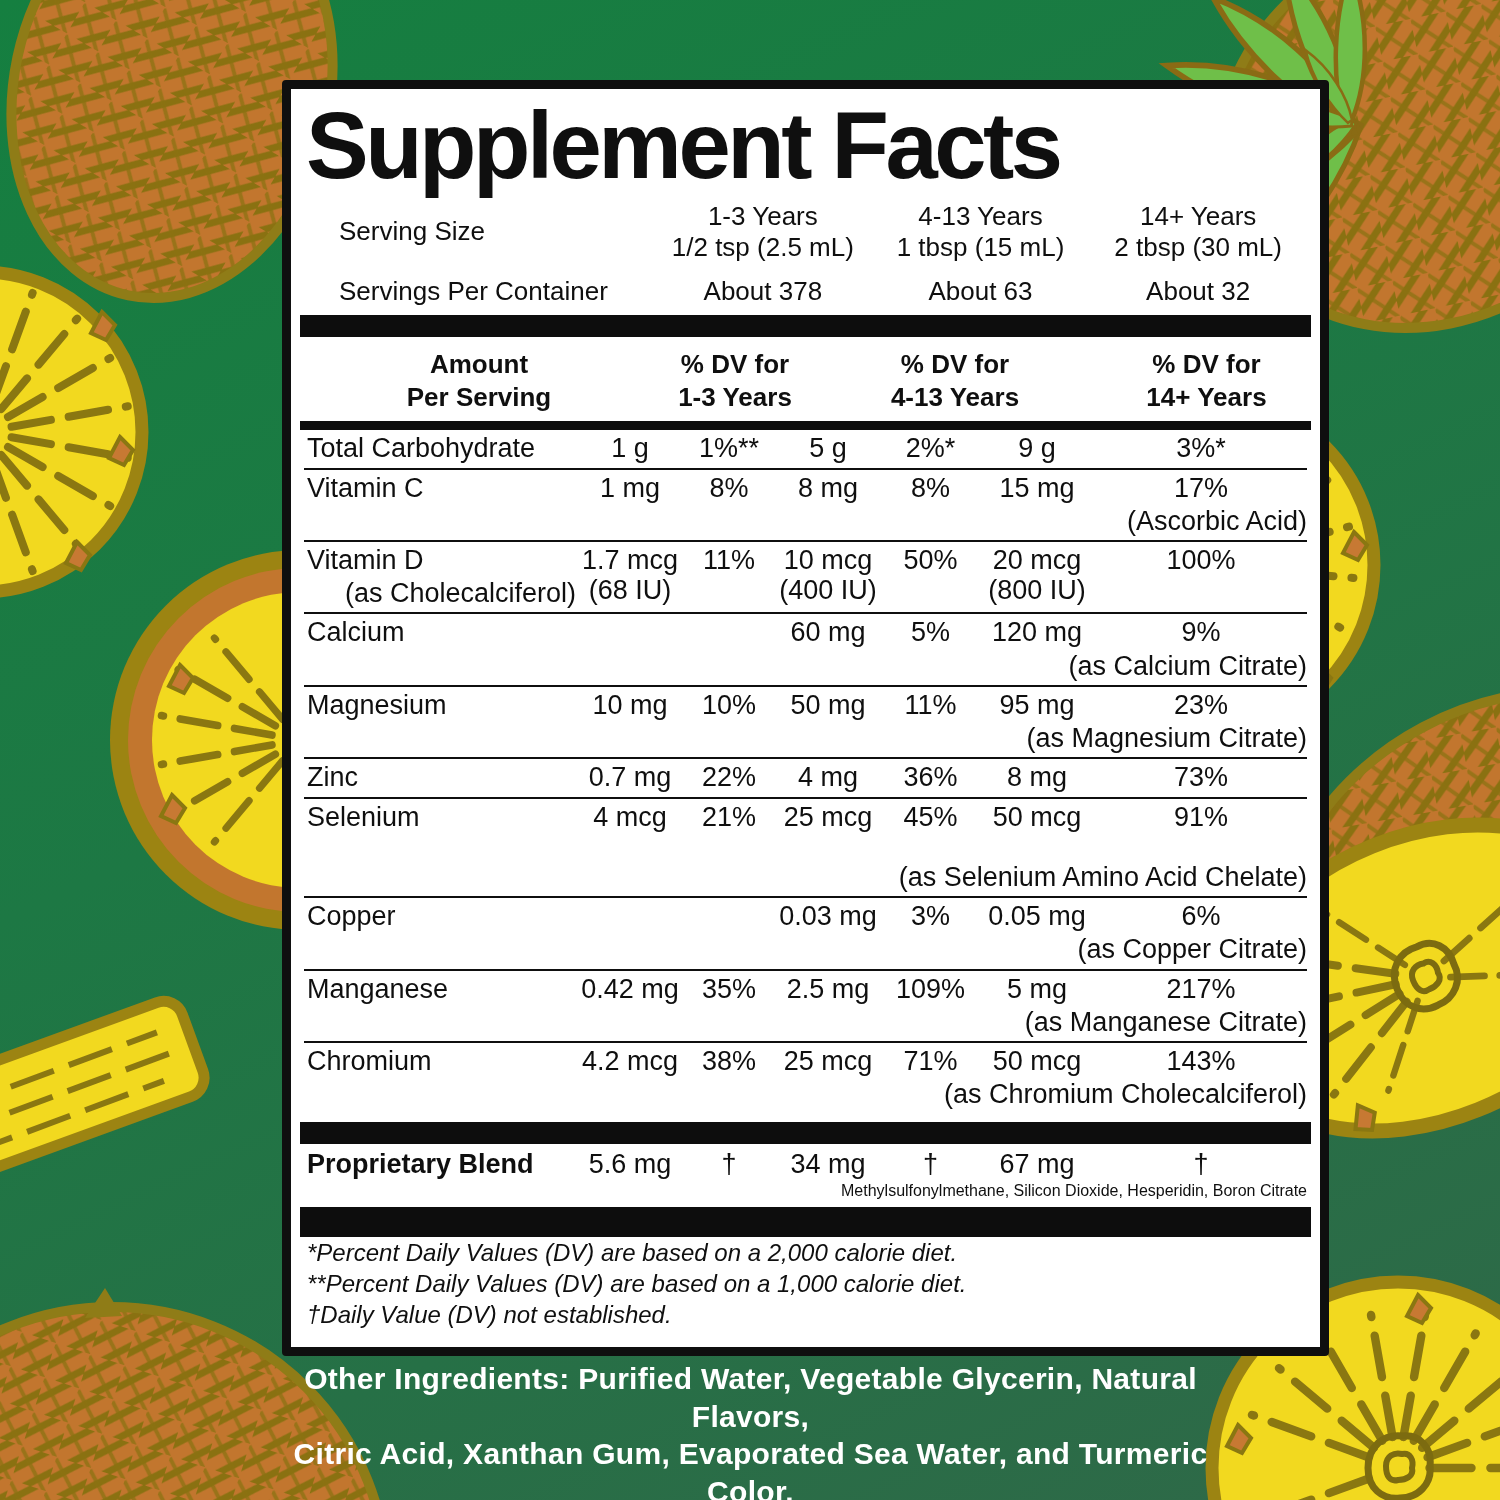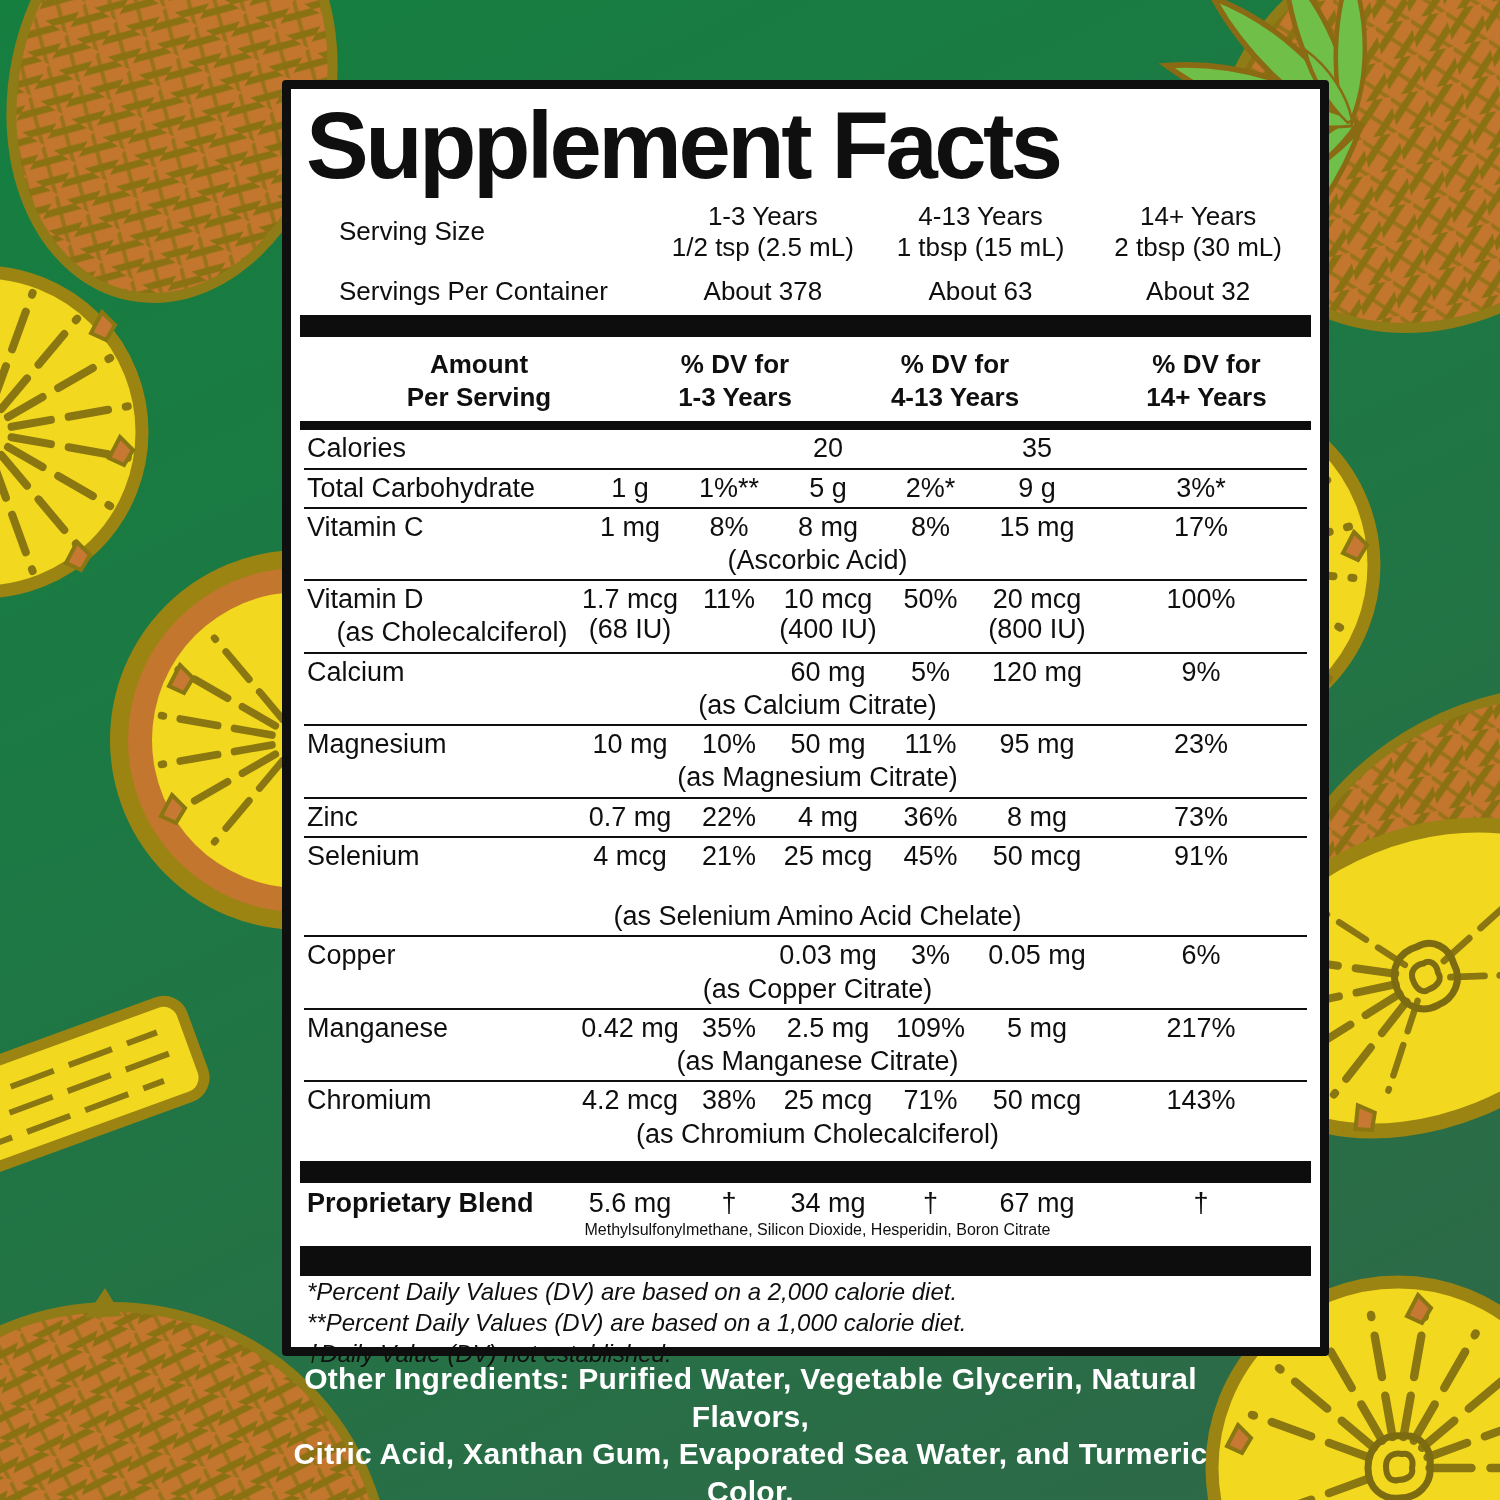--- a/index.html
+++ b/index.html
@@ -34,21 +34,21 @@
     gap:12px;
   }
   .ngrid{
     display:grid;grid-template-columns:272px 108px 90px 108px 97px 116px 1fr;
     font-size:27px;line-height:1.12;
   }
   .nrow{border-bottom:2.5px solid #0f0f0f;padding:3px 0 4px;}
   .nrow:last-child{border-bottom:none;}
   .nname{text-align:left;padding-left:3px;}
   .nval{text-align:center;}
-  .nsub{text-align:center;padding-left:24px;margin-top:3px;}
+  .nsub{text-align:right;padding-left:24px;margin-top:3px;}
   .blend{padding:5px 0 4px;}
   .blend .nname{font-weight:bold;}
   .foot{font-size:24px;line-height:1.3;padding-left:3px;font-style:italic;}
   .other{
     position:absolute;left:282px;top:1360px;width:937px;text-align:center;
     color:#ffffff;font-weight:bold;font-size:30px;line-height:1.25;
     letter-spacing:0.3px;
   }
 </style>
 </head>
@@ -233,31 +233,20 @@
         <div>% DV for</div>
           <div>14+ Years</div>
       </div>
     </div>
 
     <div class="bar h9"></div>
 
     <div id="nutrient-rows">
         <div class="nrow">
           <div class="ngrid">
-            <div class="nname">Calories</div>
-            <div class="nval"></div>
-            <div class="nval"></div>
-            <div class="nval">20</div>
-            <div class="nval"></div>
-            <div class="nval">35</div>
-            <div class="nval"></div>
-          </div>
-        </div>
-        <div class="nrow">
-          <div class="ngrid">
             <div class="nname">Total Carbohydrate</div>
             <div class="nval">1 g</div>
             <div class="nval">1%**</div>
             <div class="nval">5 g</div>
             <div class="nval">2%*</div>
             <div class="nval">9 g</div>
             <div class="nval">3%*</div>
           </div>
         </div>
         <div class="nrow">

